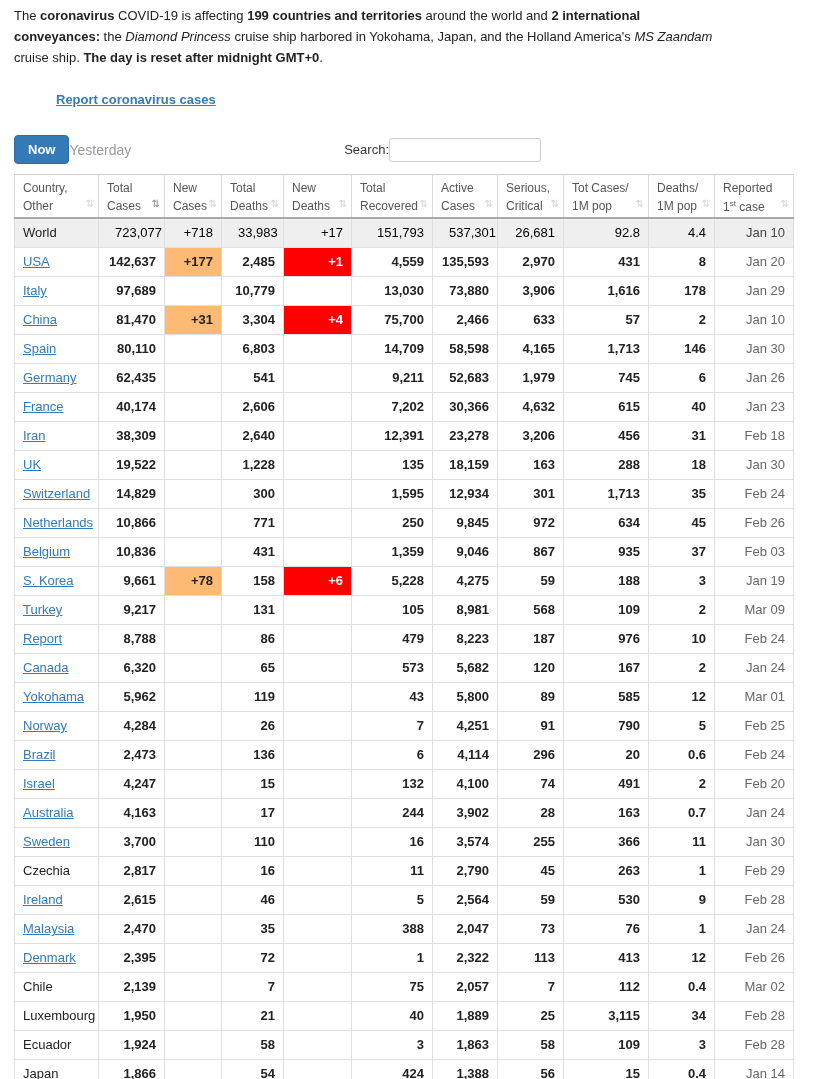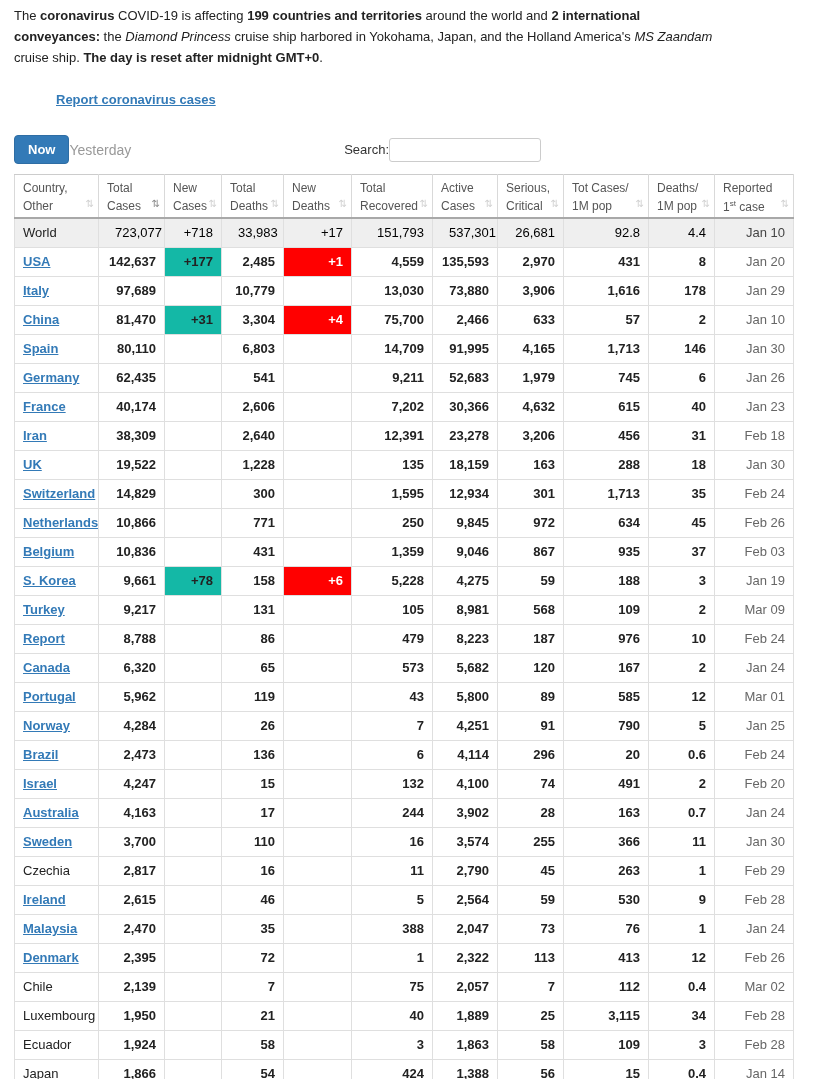--- a/index.html
+++ b/index.html
@@ -36,23 +36,23 @@
     padding:5px 6px 1px 8px; line-height:1.45; cursor:pointer; position:relative; }
   th .sort { position:absolute; right:4px; bottom:6px; font-size:10px; color:#d0d0d0; }
   th.sorted .sort { color:#888; }
   sup { font-size:8px; }
   td { border:1px solid #dfdfdf; font-size:13px; padding:5px 8px; height:29px;
     white-space:nowrap; overflow:hidden; }
   td.num { text-align:right; font-weight:bold; color:#222; }
   td.date { text-align:right; font-size:13px; color:#666; font-weight:normal; }
   tr.world td { background:#efefef; font-weight:normal; color:#444; }
   tr.world td.num { font-weight:normal; color:#000000;padding-left:16px; }
-  td.country a { color:#337ab7; text-decoration:underline; cursor:pointer;font-weight:bold; }
+  td.country a { color:#337ab7; text-decoration:underline; cursor:pointer; }
   td.country span.plain { color:#222; }
-  td.newcases.filled { background:#14b8a6; }
+  td.newcases.filled { background:#fdba74; }
   td.newdeaths.filled { background:#FF0000; color:#fff; }
 </style>
 </head>
 <body>
 
 
 
 <p id="intro"><span>The </span><span class="b">coronavirus</span><span> COVID-19 is affecting </span><span class="b">199 countries and territories</span><span> around the world and </span><span class="b">2 international conveyances:</span><span> the </span><span class="i">Diamond Princess</span><span> cruise ship harbored in Yokohama, Japan, and the Holland America's </span><span class="i">MS Zaandam</span><span> cruise ship. </span><span class="b">The day is reset after midnight GMT+0</span><span>.</span></p>
 
 <a id="report-link">Report coronavirus cases</a>
@@ -192,21 +192,21 @@
         <td class="num">2</td>
         <td class="date">Jan 10</td>
       </tr>
       <tr>
         <td class="country"><a>Spain</a></td>
         <td class="num">80,110</td>
         <td class="num newcases"></td>
         <td class="num">6,803</td>
         <td class="num newdeaths"></td>
         <td class="num">14,709</td>
-        <td class="num">91,995</td>
+        <td class="num">58,598</td>
         <td class="num">4,165</td>
         <td class="num">1,713</td>
         <td class="num">146</td>
         <td class="date">Jan 30</td>
       </tr>
       <tr>
         <td class="country"><a>Germany</a></td>
         <td class="num">62,435</td>
         <td class="num newcases"></td>
         <td class="num">541</td>
@@ -342,21 +342,21 @@
         <td class="num">65</td>
         <td class="num newdeaths"></td>
         <td class="num">573</td>
         <td class="num">5,682</td>
         <td class="num">120</td>
         <td class="num">167</td>
         <td class="num">2</td>
         <td class="date">Jan 24</td>
       </tr>
       <tr>
-        <td class="country"><a>Portugal</a></td>
+        <td class="country"><a>Yokohama</a></td>
         <td class="num">5,962</td>
         <td class="num newcases"></td>
         <td class="num">119</td>
         <td class="num newdeaths"></td>
         <td class="num">43</td>
         <td class="num">5,800</td>
         <td class="num">89</td>
         <td class="num">585</td>
         <td class="num">12</td>
         <td class="date">Mar 01</td>
@@ -365,21 +365,21 @@
         <td class="country"><a>Norway</a></td>
         <td class="num">4,284</td>
         <td class="num newcases"></td>
         <td class="num">26</td>
         <td class="num newdeaths"></td>
         <td class="num">7</td>
         <td class="num">4,251</td>
         <td class="num">91</td>
         <td class="num">790</td>
         <td class="num">5</td>
-        <td class="date">Jan 25</td>
+        <td class="date">Feb 25</td>
       </tr>
       <tr>
         <td class="country"><a>Brazil</a></td>
         <td class="num">2,473</td>
         <td class="num newcases"></td>
         <td class="num">136</td>
         <td class="num newdeaths"></td>
         <td class="num">6</td>
         <td class="num">4,114</td>
         <td class="num">296</td>

